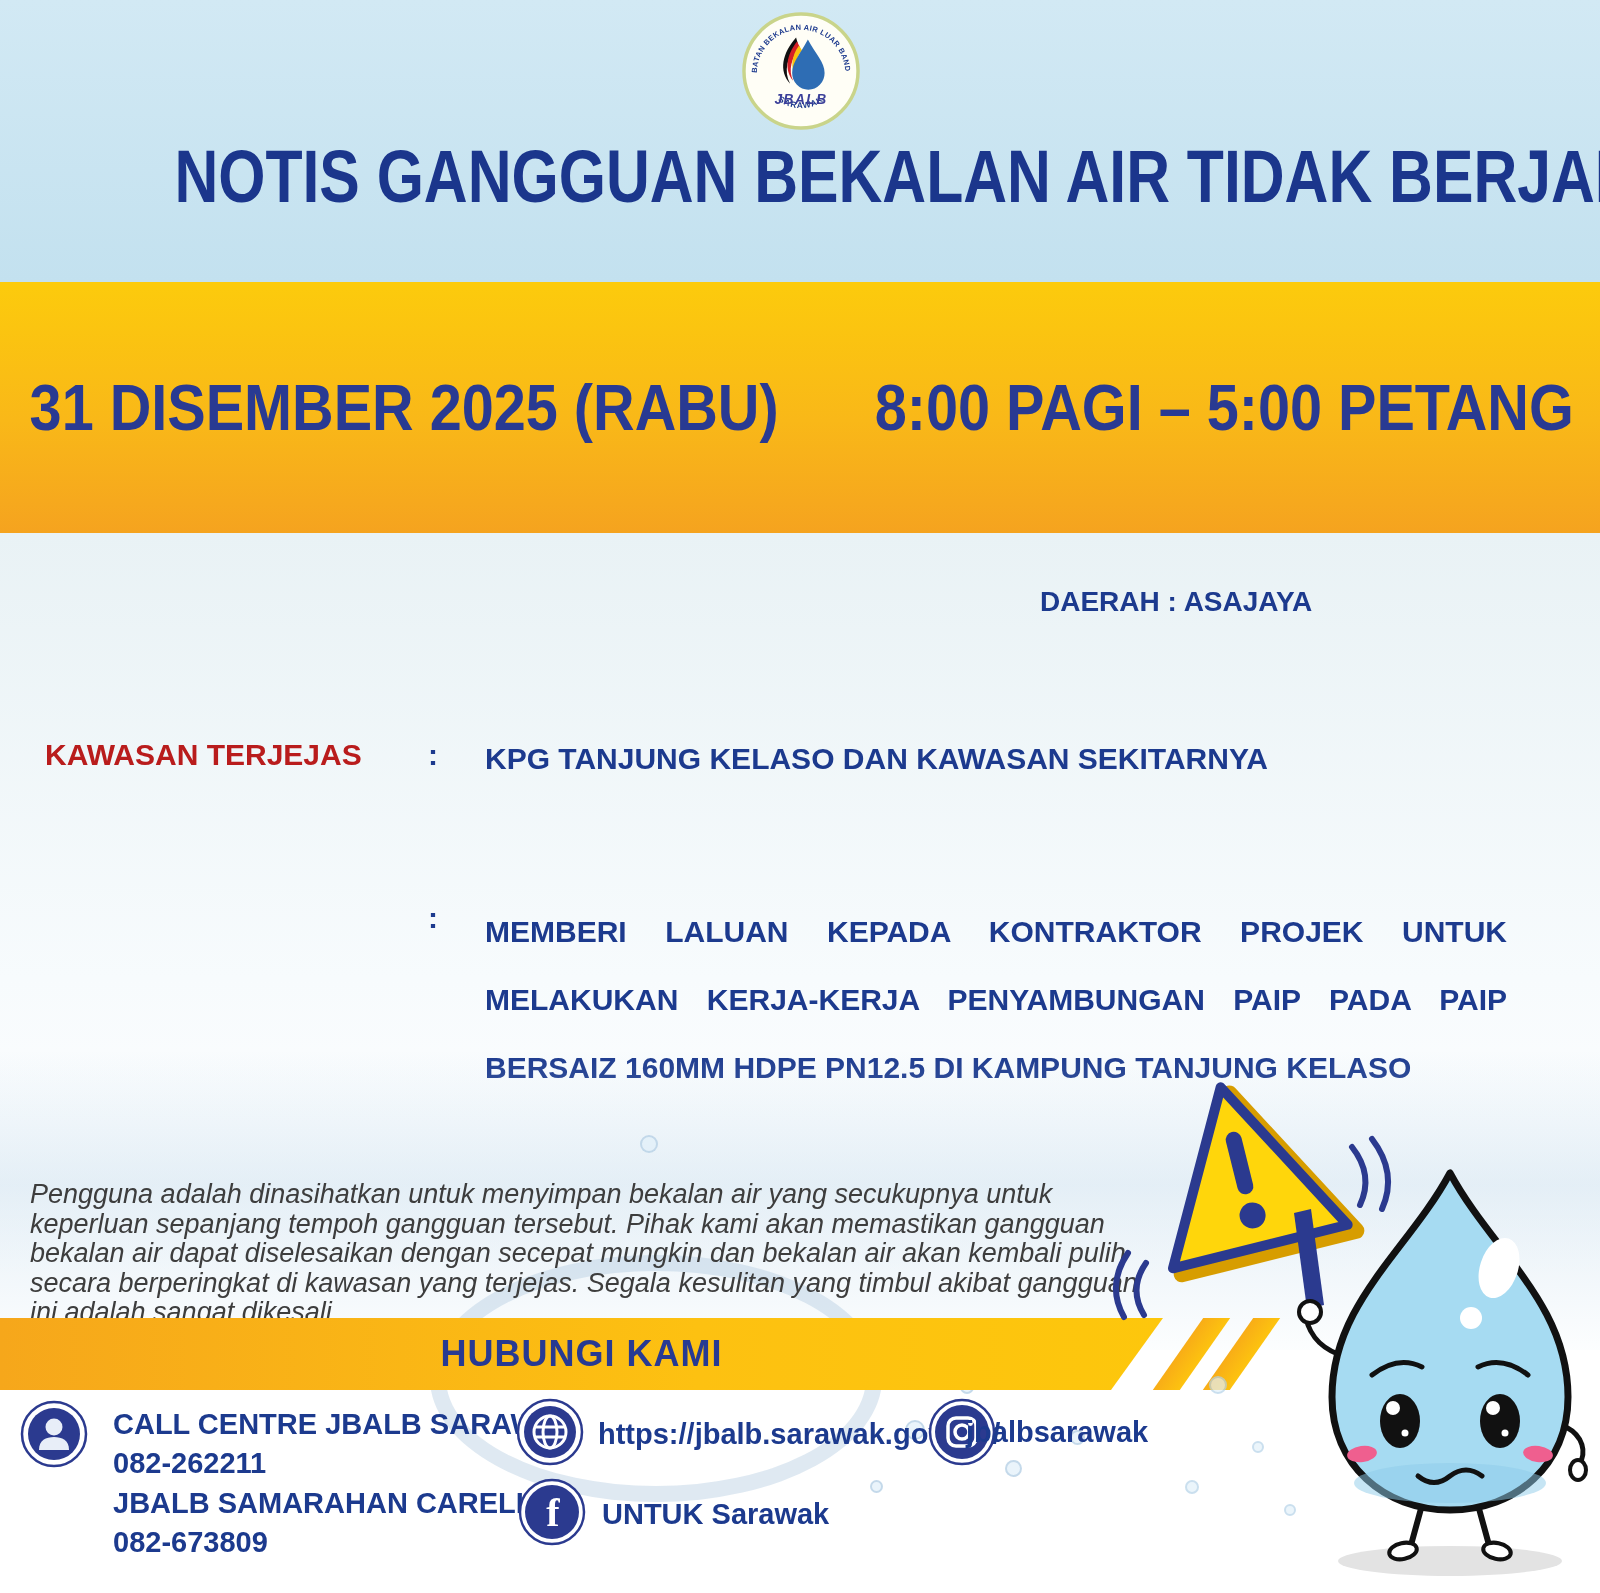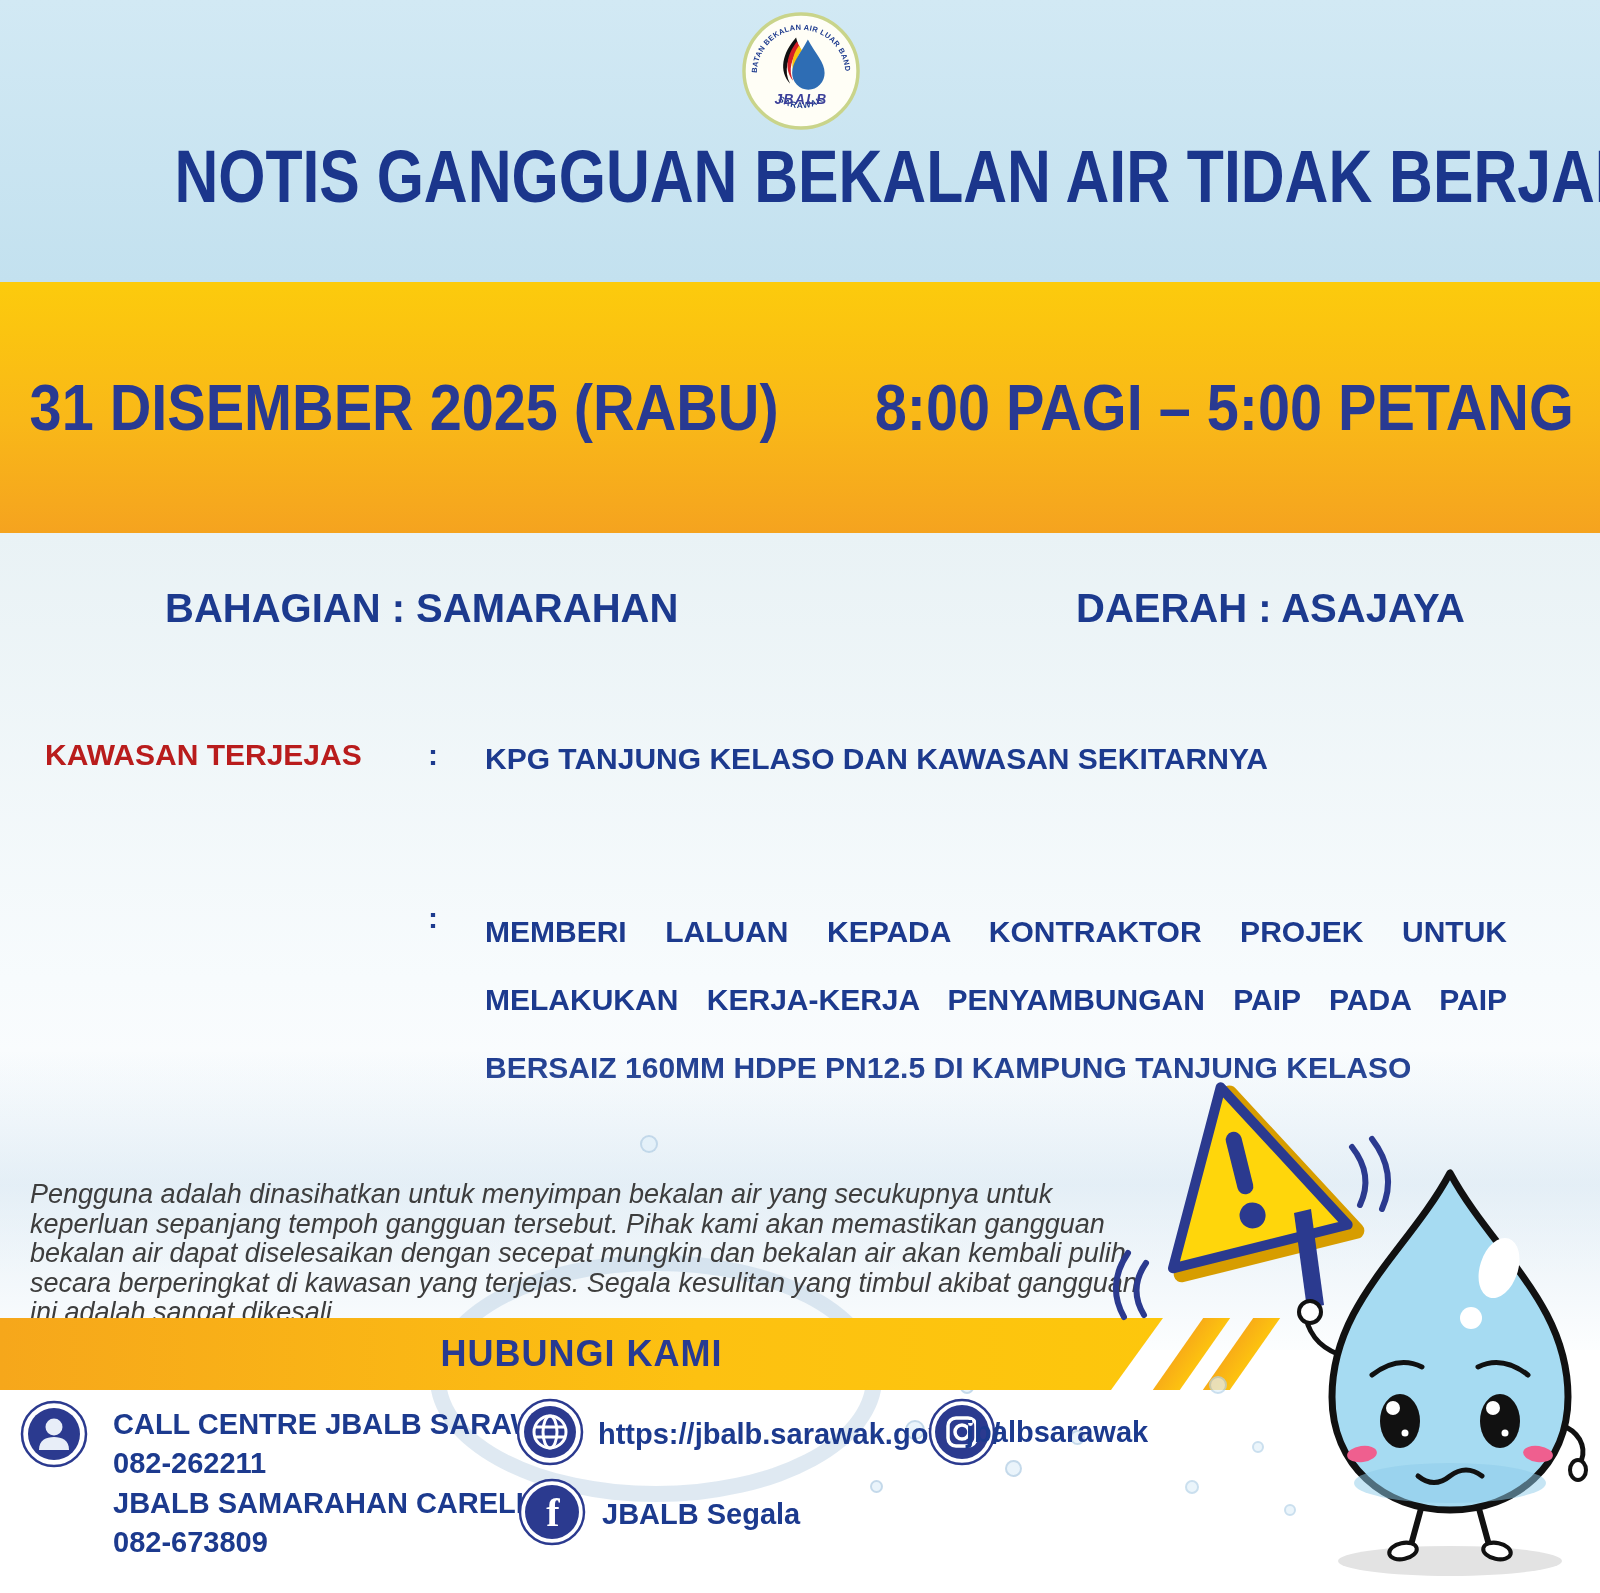--- a/index.html
+++ b/index.html
@@ -19,21 +19,21 @@
     background:linear-gradient(180deg,#fccb0c 0%,#f9b818 55%,#f5a31f 100%);
     display:flex;flex-direction:row;align-items:center;justify-content:center;gap:16px;}
   .date-line{font-size:64px;font-weight:bold;color:#293a92;white-space:nowrap;
     display:inline-block;transform:scaleX(.9);transform-origin:center;}
   
   .content-section{position:absolute;left:0;top:533px;width:1600px;height:1060px;
     background:linear-gradient(180deg,#e9f2f5 0%,#f7fbfd 42%,#ffffff 70%);}
   .navy{color:#1c3a8e;font-weight:bold;}
   .loc-row{position:absolute;top:586px;left:0;width:1600px;height:50px;}
   .loc-bahagian{position:absolute;left:165px;top:0;font-size:40px;white-space:nowrap;}
-  .loc-daerah{position:absolute;left:1076px;top:0;font-size:40px;white-space:nowrap;}
+  .loc-daerah{position:absolute;left:1040px;top:0;font-size:28px;white-space:nowrap;}
   .field-label{position:absolute;left:45px;font-size:30px;color:#b91c1c;font-weight:bold;white-space:nowrap;}
   .field-colon{position:absolute;left:428px;font-size:30px;color:#1c3a8e;font-weight:bold;}
   .field-value{position:absolute;left:485px;font-size:30px;color:#1c3a8e;font-weight:bold;}
   .kawasan-label{top:738px;} .kawasan-colon{top:738px;} .kawasan-value{top:742px;white-space:nowrap;}
   .huraian-label{top:901px;} .huraian-colon{top:901px;}
   .huraian-value{top:898px;width:1022px;line-height:68px;text-align:justify;}
   
   .splash{position:absolute;left:0;top:1050px;width:1600px;height:300px;pointer-events:none;
     background:linear-gradient(180deg,rgba(205,225,240,0) 0%,rgba(198,220,236,.45) 45%,rgba(235,245,250,.15) 100%);}
   .ring{position:absolute;border-radius:50%;border-style:solid;border-color:rgba(175,200,222,.4);}
@@ -93,21 +93,20 @@
   </div>
 
   <div class="date-banner">
     <span class="date-line">31 DISEMBER 2025 (RABU)</span>
     <span class="date-line">8:00 PAGI – 5:00 PETANG</span>
   </div>
 
   <div class="content-section"></div>
 
   <div class="loc-row">
-    <div class="loc-bahagian navy"><span>BAHAGIAN</span><span style="white-space:pre"> : </span><span>SAMARAHAN</span></div>
     <div class="loc-daerah navy"><span>DAERAH</span><span style="white-space:pre"> : </span><span>ASAJAYA</span></div>
   </div>
 
   <div class="field-label kawasan-label">KAWASAN TERJEJAS</div>
   <div class="field-colon kawasan-colon">:</div>
   <div class="field-value kawasan-value">KPG TANJUNG KELASO DAN KAWASAN SEKITARNYA</div>
 
   <div class="field-colon huraian-colon">:</div>
   <div class="field-value huraian-value">MEMBERI LALUAN KEPADA KONTRAKTOR PROJEK UNTUK MELAKUKAN KERJA-KERJA PENYAMBUNGAN PAIP PADA PAIP BERSAIZ 160MM HDPE PN12.5 DI KAMPUNG TANJUNG KELASO</div>
 
@@ -157,21 +156,21 @@
   </div>
   <div class="ctext t-web">https://jbalb.sarawak.gov.my/</div>
 
   <div class="cicon ic-fb">
     <svg viewBox="0 0 68 68" width="68" height="68">
       <circle cx="34" cy="34" r="32" fill="#ffffff" stroke="#2b3a8f" stroke-width="2.5"></circle>
       <circle cx="34" cy="34" r="27" fill="#2b3a8f"></circle>
       <text x="35" y="48" text-anchor="middle" font-family="Liberation Serif,serif" font-size="40" font-weight="bold" fill="#ffffff">f</text>
     </svg>
   </div>
-  <div class="ctext t-fb">JBALB Segala</div>
+  <div class="ctext t-fb">UNTUK Sarawak</div>
 
   <div class="cicon ic-ig">
     <svg viewBox="0 0 68 68" width="68" height="68">
       <circle cx="34" cy="34" r="32" fill="#ffffff" stroke="#2b3a8f" stroke-width="2.5"></circle>
       <circle cx="34" cy="34" r="27" fill="#2b3a8f"></circle>
       <rect x="20" y="20" width="28" height="28" rx="8" fill="none" stroke="#ffffff" stroke-width="3.5"></rect>
       <circle cx="34" cy="34" r="7" fill="none" stroke="#ffffff" stroke-width="3.5"></circle>
       <circle cx="42.5" cy="25.5" r="2.4" fill="#ffffff"></circle>
     </svg>
   </div>

